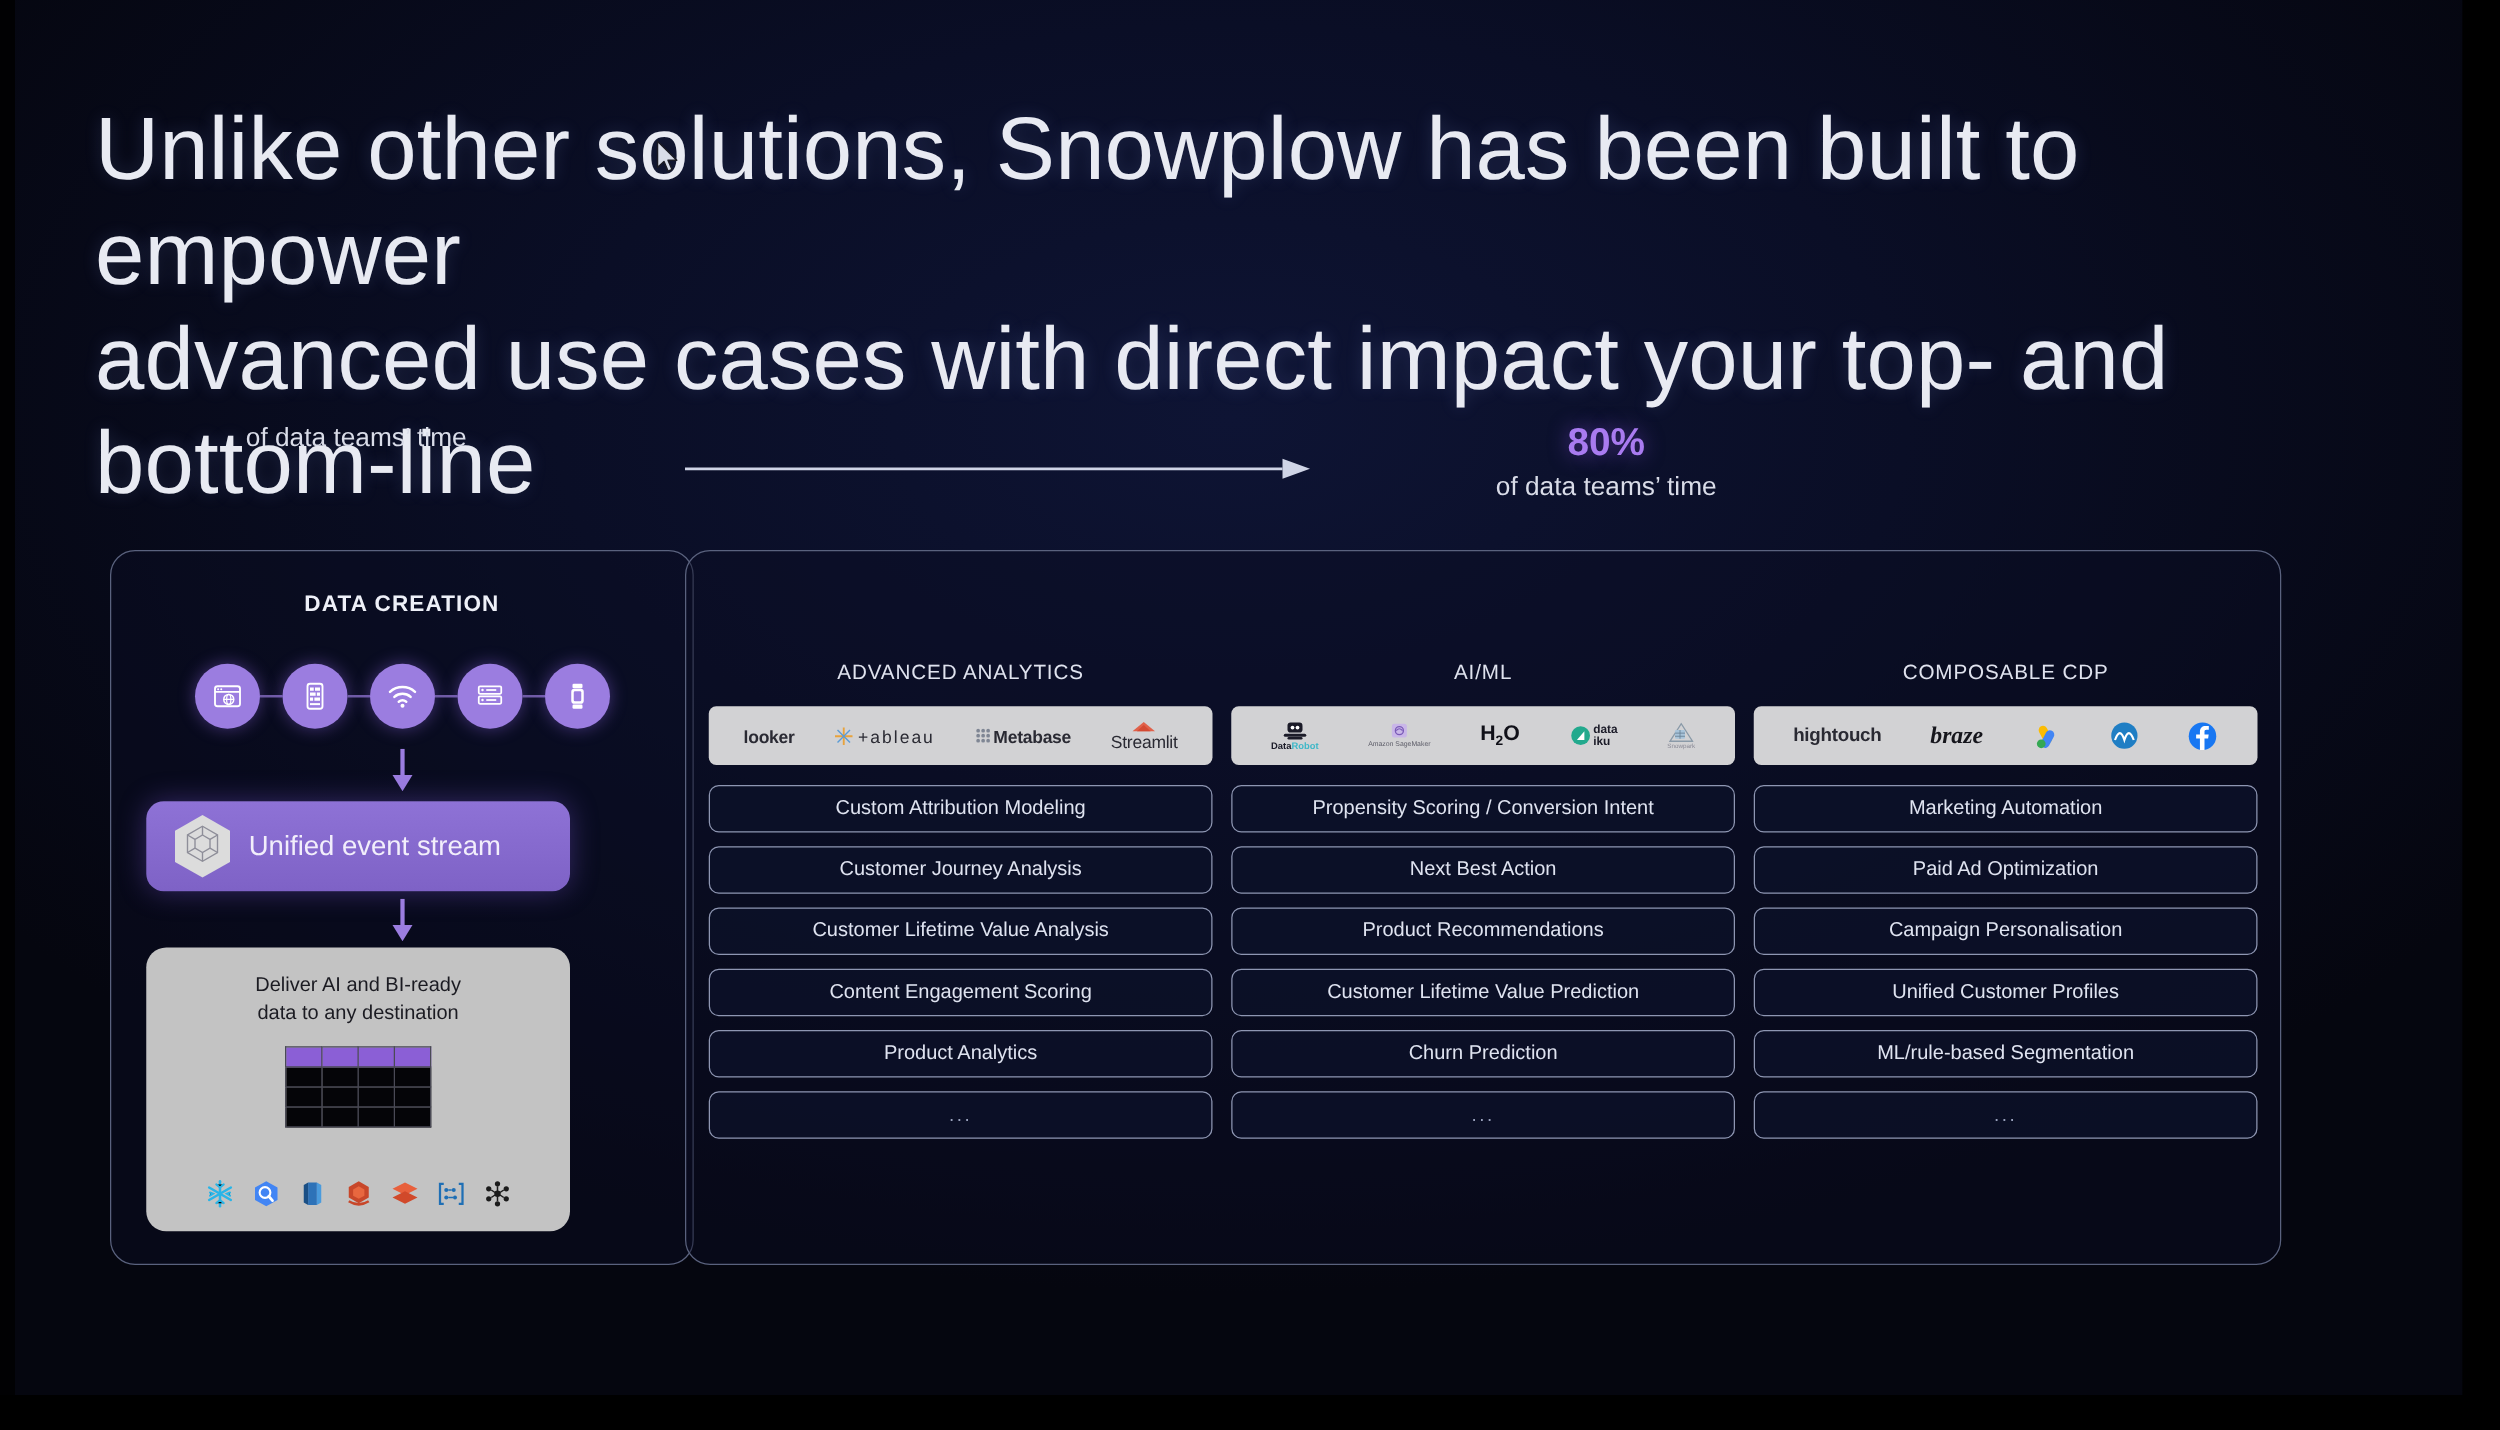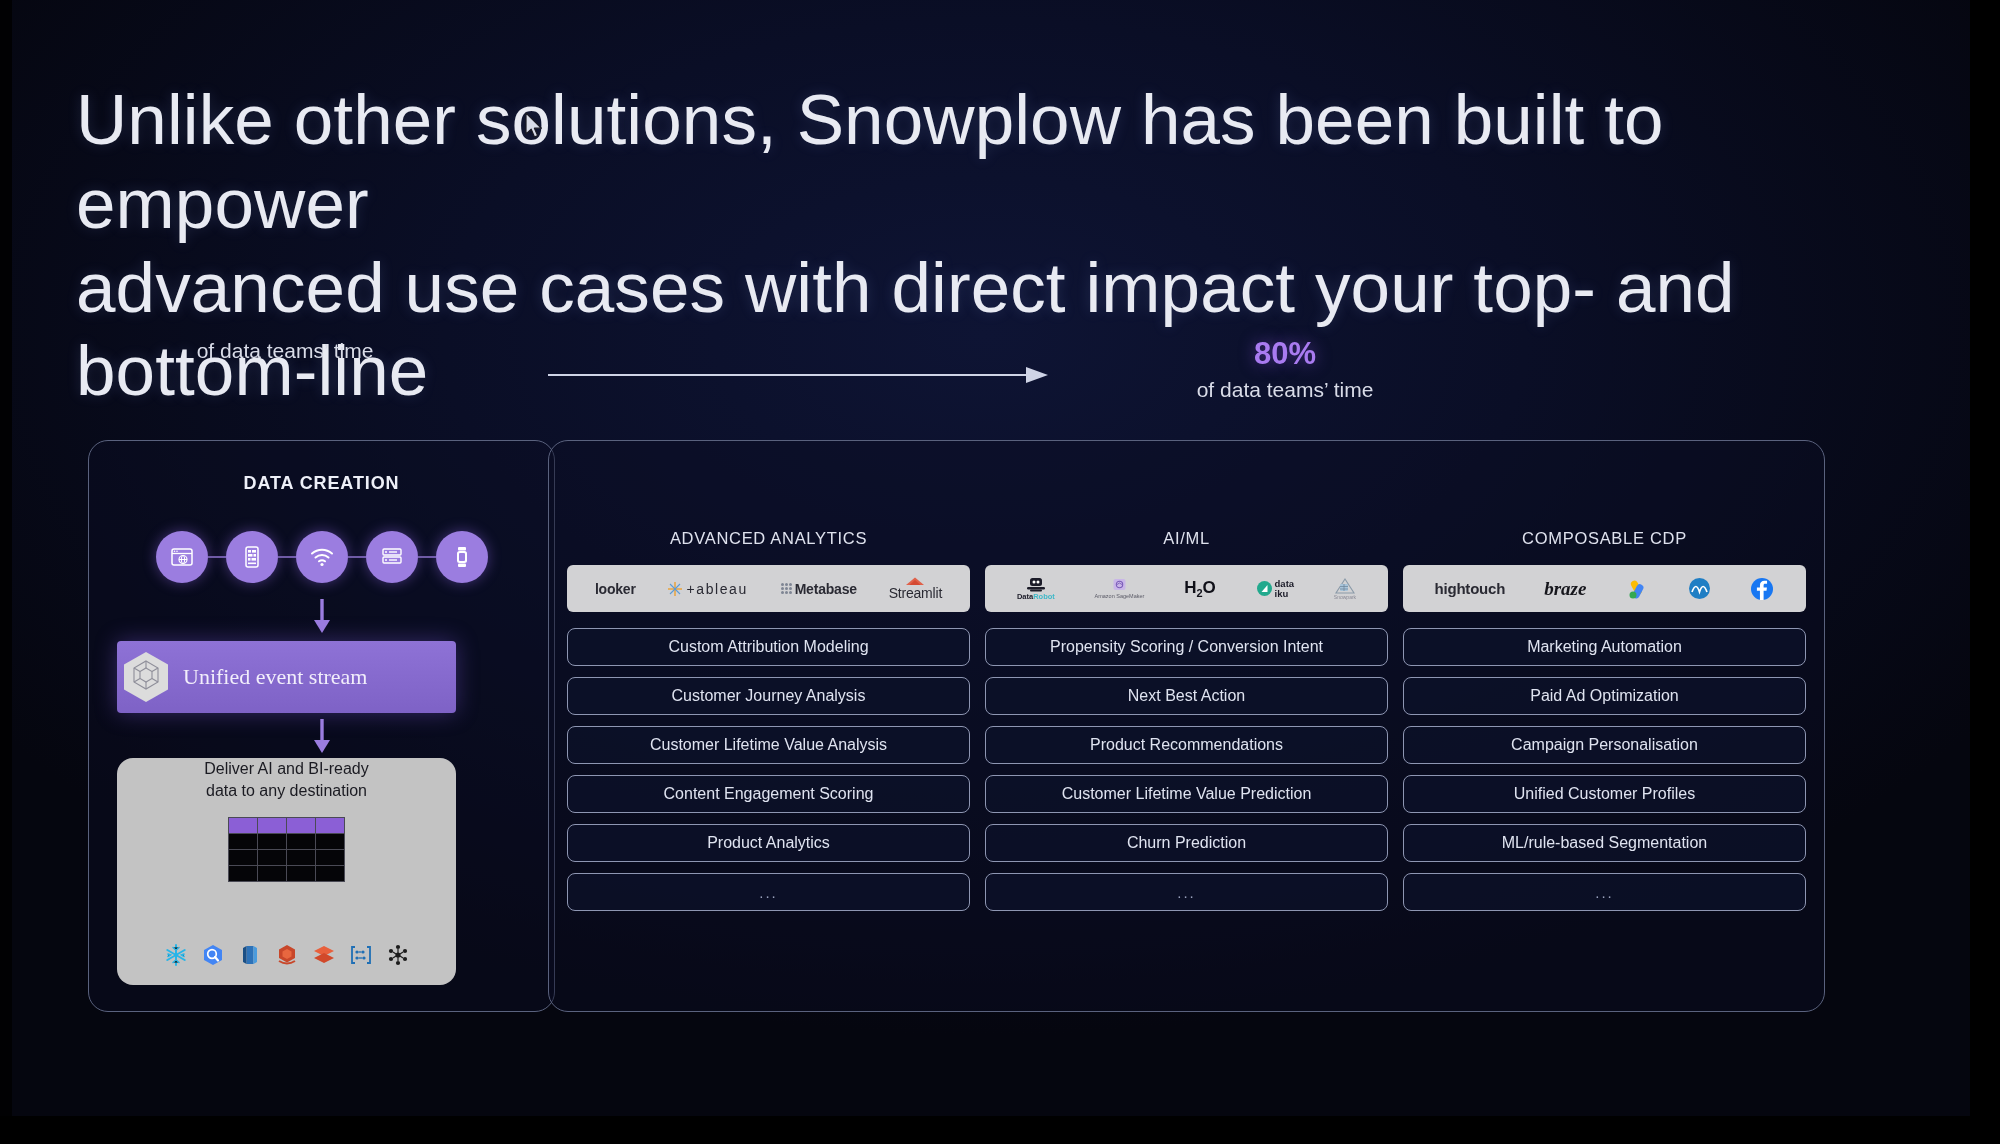--- a/index.html
+++ b/index.html
@@ -97,34 +97,35 @@
   .down-arrow-wrap {
     position: absolute; left: 0; right: 0;
     display: flex; justify-content: center;
   }
   #arrow-1 { top: 158px; }
   #arrow-2 { top: 278px; }
 
   #unified-event-stream {
     position: absolute; left: 28px; top: 200px; width: 339px; height: 72px;
     background: linear-gradient(180deg, #8e72d6 0%, #7e62c6 100%);
-    border-radius: 4px;
+    border-radius: 14px;
     display: flex; align-items: center;
+    padding-left: 16px;
     box-shadow: 0 0 22px rgba(120,85,210,0.4);
-    font-family: Liberation Serif, serif;
   }
   #ues-hex { flex: 0 0 auto; margin-right: 8px; }
   #ues-label {
     font-size: 22px; color: #f2eefb; font-weight: 400;
   }
 
   #destination-card {
     position: absolute; left: 28px; top: 317px; width: 339px; height: 227px;
     background: #c3c3c3;
     border-radius: 16px;
+    padding-top: 20px;
     text-align: center;
   }
   .dest-text {
     font-size: 16px; color: #1b1b22; line-height: 1.35; font-weight: 400;
   }
   #dest-table {
     margin: 16px auto 0;
     border-collapse: collapse;
     border: 1.5px solid #4a4a55;
   }

